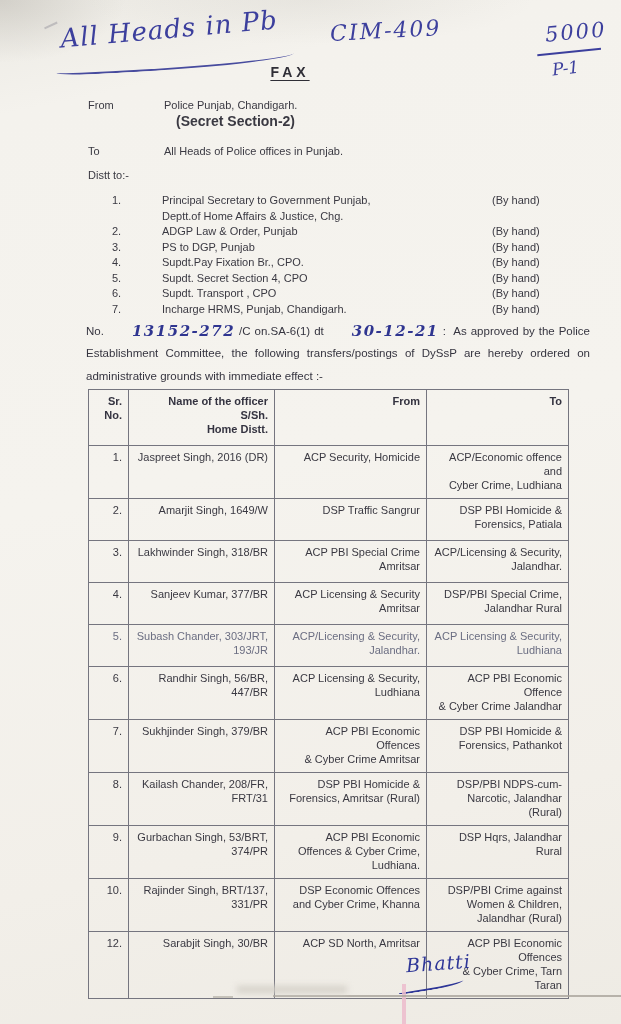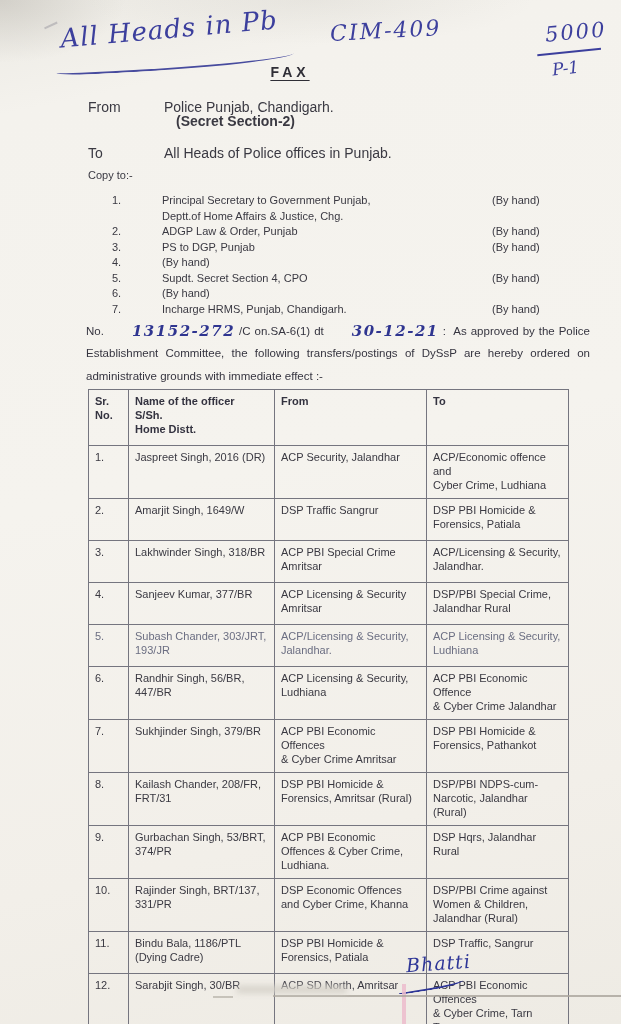--- a/index.html
+++ b/index.html
@@ -37,21 +37,21 @@
   }
   .hw-sign{left:406px;top:952px;font-size:19px;letter-spacing:1px;transform:rotate(-4deg);color:#2e3697;}
   .hw-sign-line{position:absolute;left:398px;top:982px;width:66px;height:6px;
     border-bottom:2px solid #2e3697;border-radius:0 0 60% 20%;transform:rotate(-9deg);}
   
   .fax-title{
     position:absolute;left:0;top:64px;width:580px;text-align:center;
     font-weight:bold;font-size:14px;letter-spacing:4px;
     text-decoration:underline;text-underline-offset:3px;color:#2f2e36;
   }
-  .addr-row{position:absolute;left:88px;font-size:14px;}
+  .addr-row{position:absolute;left:88px;font-size:11px;}
   .addr-label{display:inline-block;width:76px;}
   .row-from{top:99px;}
   .secret{position:absolute;left:176px;top:113px;font-size:14px;font-weight:bold;}
   .row-to{top:145px;}
   .copy-label{position:absolute;left:88px;top:169px;font-size:11px;}
   .copy-list{position:absolute;left:112px;top:193px;width:434px;font-size:11px;}
   .copy-row{display:grid;grid-template-columns:50px 1fr 54px;line-height:15.5px;}
   .copy-text{white-space:pre-line;}
   .copy-mode{white-space:nowrap;}
   .order-para{
@@ -59,21 +59,21 @@
     font-size:11.5px;line-height:22.4px;text-align:justify;color:#363540;
   }
   
   .transfer-table{
     position:absolute;left:88px;top:389px;width:480px;
     border-collapse:collapse;table-layout:fixed;
     font-size:11px;color:#3a3942;
   }
   .transfer-table th,.transfer-table td{
     border:1px solid #75757f;
-    vertical-align:top;text-align:left;
+    vertical-align:top;text-align:right;
     padding:4px 6px 6px 6px;
     line-height:14px;
     white-space:pre-line;
     font-weight:normal;
     overflow:hidden;
   }
   .transfer-table th{font-weight:bold;color:#343340;}
   .transfer-table thead tr{height:56px;}
   .transfer-table tbody tr{height:42px;}
   tr.faint td{color:#6b6e82;}
@@ -100,21 +100,21 @@
 
   <div class="fax-title">FAX</div>
 
   <div class="addr-row row-from">
     <span class="addr-label">From</span><span>Police Punjab, Chandigarh.</span>
   </div>
   <div class="secret">(Secret Section-2)</div>
   <div class="addr-row row-to">
     <span class="addr-label">To</span><span>All Heads of Police offices in Punjab.</span>
   </div>
-  <div class="copy-label">Copy to:-</div>
+  <div class="copy-label">Distt to:-</div>
 
   <div class="copy-list" id="copy-list">
     <div class="copy-row">
       <span>1.</span>
       <span class="copy-text">Principal Secretary to Government Punjab,
 Deptt.of Home Affairs &amp; Justice, Chg.</span>
       <span class="copy-mode">(By hand)</span>
     </div>
 
     <div class="copy-row">
@@ -124,31 +124,33 @@
     </div>
 
     <div class="copy-row">
       <span>3.</span>
       <span class="copy-text">PS to DGP, Punjab</span>
       <span class="copy-mode">(By hand)</span>
     </div>
 
     <div class="copy-row">
       <span>4.</span>
+      <span class="copy-text">Supdt.Pay Fixation Br., CPO.</span>
       <span class="copy-mode">(By hand)</span>
     </div>
 
     <div class="copy-row">
       <span>5.</span>
       <span class="copy-text">Supdt. Secret Section 4, CPO</span>
       <span class="copy-mode">(By hand)</span>
     </div>
 
     <div class="copy-row">
       <span>6.</span>
+      <span class="copy-text">Supdt. Transport , CPO</span>
       <span class="copy-mode">(By hand)</span>
     </div>
 
     <div class="copy-row">
       <span>7.</span>
       <span class="copy-text">Incharge HRMS, Punjab, Chandigarh.</span>
       <span class="copy-mode">(By hand)</span>
     </div>
   </div>
 
@@ -176,21 +178,21 @@
 S/Sh.
 Home Distt.</th>
         <th>From</th>
         <th>To</th>
       </tr>
     </thead>
     <tbody id="table-rows">
     <tr>
       <td>1.</td>
       <td>Jaspreet Singh, 2016 (DR)</td>
-      <td>ACP Security, Jalandhar</td>
+      <td>ACP Security, Homicide</td>
       <td>ACP/Economic offence and
 Cyber Crime, Ludhiana</td>
     </tr>
 
     <tr>
       <td>2.</td>
       <td>Amarjit Singh, 1649/W</td>
       <td>DSP Traffic Sangrur</td>
       <td>DSP PBI Homicide &amp;
 Forensics, Patiala</td>
@@ -267,28 +269,20 @@
       <td>10.</td>
       <td>Rajinder Singh, BRT/137,
 331/PR</td>
       <td>DSP Economic Offences
 and Cyber Crime, Khanna</td>
       <td>DSP/PBI Crime against
 Women &amp; Children,
 Jalandhar (Rural)</td>
     </tr>
 
-    <tr>
-      <td>11.</td>
-      <td>Bindu Bala, 1186/PTL
-(Dying Cadre)</td>
-      <td>DSP PBI Homicide &amp;
-Forensics, Patiala</td>
-      <td>DSP Traffic, Sangrur</td>
-    </tr>
 
     <tr>
       <td>12.</td>
       <td>Sarabjit Singh, 30/BR</td>
       <td>ACP SD North, Amritsar</td>
       <td>ACP PBI Economic Offences
 &amp; Cyber Crime, Tarn Taran</td>
     </tr>
   </tbody>
   </table>

